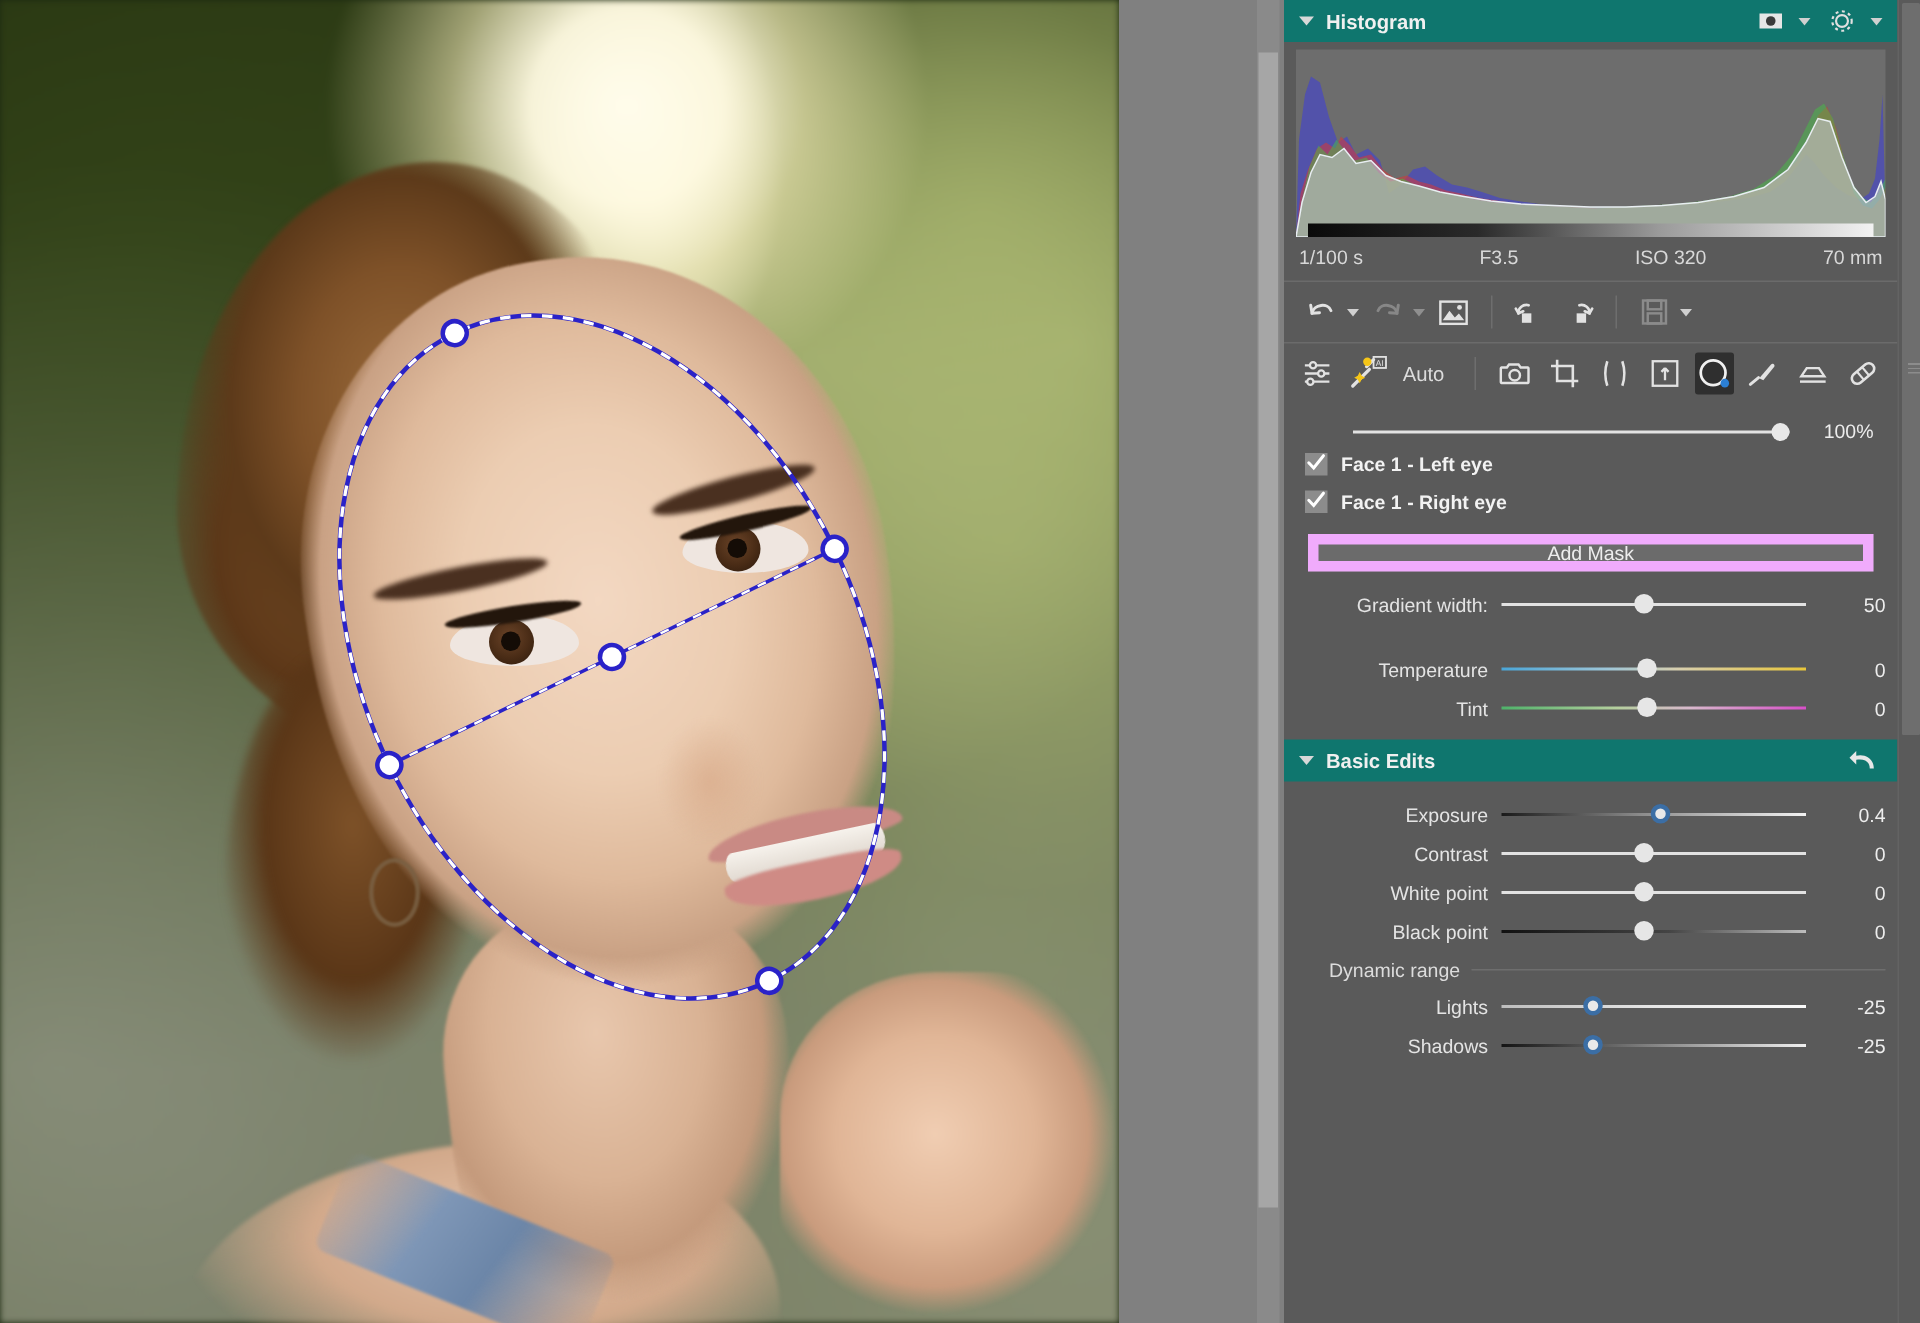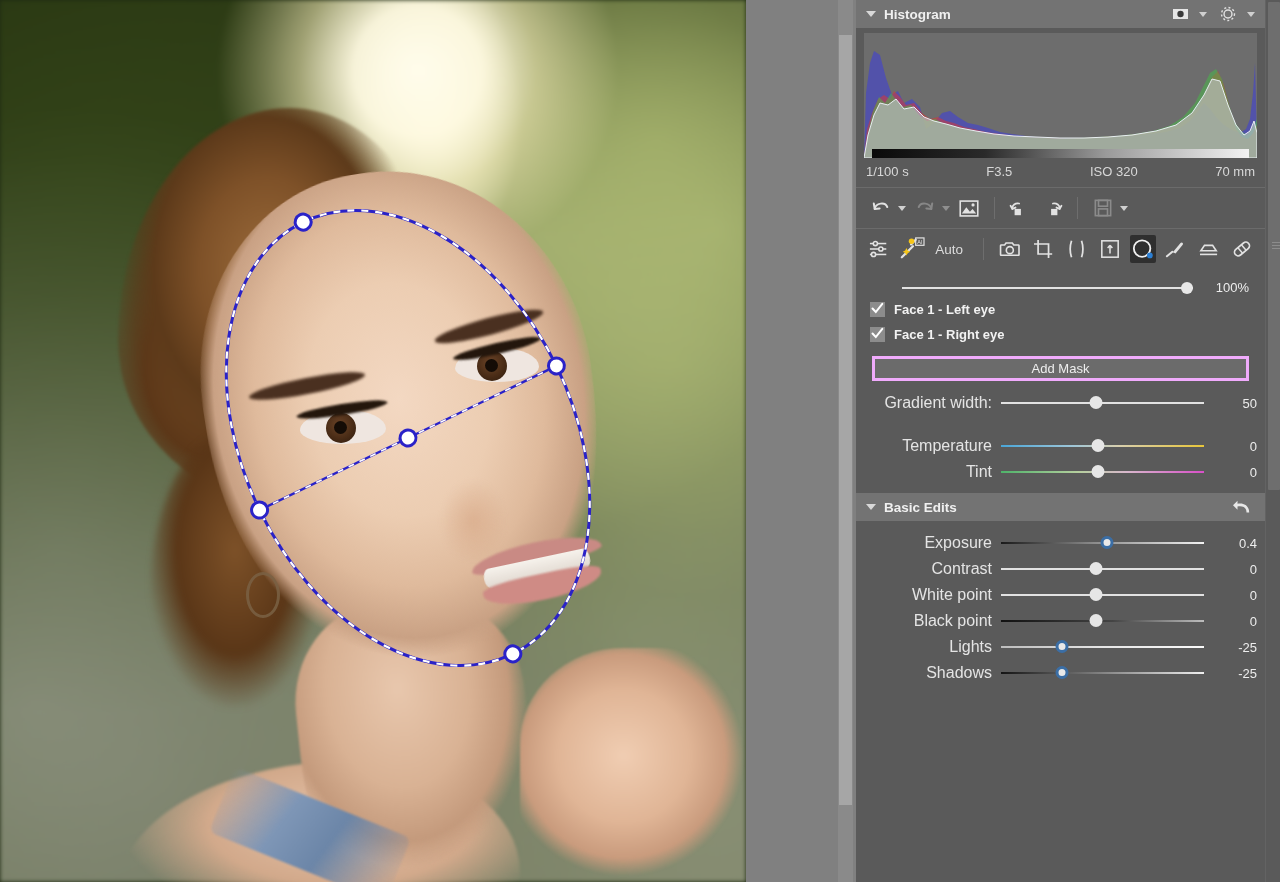--- a/index.html
+++ b/index.html
@@ -127,21 +127,21 @@
   .panel { position:relative; width:424px; height:882px; background:#5a5a5a; color:#e8e8e8;
            font-size:13px; overflow:hidden; }
   .panel-inner { position:absolute; left:0; top:0; width:409px; height:882px; }
   .panel-scroll { position:absolute; right:0; top:0; width:15px; height:882px; background:#5a5a5a;
                   border-left:1px solid #636363; }
   .panel-scroll .thumb { position:absolute; left:2px; top:2px; width:12px; height:488px;
                          background:#6e6e6e; border-radius:1px; }
   .panel-scroll .grip { position:absolute; left:4px; top:240px; width:8px; height:7px;
       background: repeating-linear-gradient(180deg,#8c8c8c 0 1px, transparent 1px 3px); }
 
-  .sec-header { display:flex; align-items:center; height:28px; background:#737373;
+  .sec-header { display:flex; align-items:center; height:28px; background:#0f766e;
                 padding:0 10px; gap:8px; }
   .sec-header .caret { width:0;height:0;border-left:5px solid transparent;border-right:5px solid transparent;
                        border-top:6px solid #d8d8d8; }
   .sec-header .title { font-weight:bold; font-size:13.5px; color:#f0f0f0; }
   .sec-header .spacer { flex:1; }
 
   
   .hist-wrap { position:relative; height:125px; background:#6d6d6d; margin:0 8px; margin-top:5px; }
   .hist-strip { height:9px; margin:0 8px; background:linear-gradient(90deg,#0a0a0a 0%,#2a2a2a 30%,#9a9a9a 62%,#f2f2f2 100%); }
   .meta { display:flex; justify-content:space-between; padding:6px 10px 0 10px; font-size:13px; color:#ececec; }
@@ -169,28 +169,28 @@
   .mask-row { display:flex; align-items:center; gap:9px; height:25px; padding:0 6px; }
   .mask-row.sel { background:#3b6ea5; }
   .cbx { width:15px; height:15px; background:#8c8c8c; position:relative; flex:0 0 15px; }
   .mask-row.sel .cbx { background:#5f8fc0; }
   .cbx svg { position:absolute; left:1px; top:0px; }
   .mask-row .name { font-weight:bold; font-size:13px; color:#f2f2f2; }
   .opacity-row { display:flex; align-items:center; gap:10px; padding:5px 8px 2px 38px; }
   .op-track { position:relative; flex:1; height:2px; background:#e2e2e2; }
   .op-knob { position:absolute; top:-5px; width:12px; height:12px; border-radius:50%; background:#e8e8e8; }
   .op-val { width:46px; text-align:right; font-size:13px; color:#ededed; }
-  .addmask { margin:9px 8px 0 8px; height:25px; background:#6b6b6b; border:3px solid #f0abfc;
+  .addmask { margin:9px 8px 0 8px; height:25px; background:#6b6b6b; border:7px solid #f0abfc;
              display:flex; align-items:center; justify-content:center; font-size:13px;
              color:#ededed; cursor:pointer; }
 
   
   .sliders { padding:9px 8px 8px 8px; }
   .srow { display:flex; align-items:center; height:26px; gap:9px; }
-  .srow .slabel { width:128px; text-align:right; font-size:16px; color:#e4e4e4; flex:0 0 128px; }
+  .srow .slabel { width:128px; text-align:right; font-size:13px; color:#e4e4e4; flex:0 0 128px; }
   .strack { position:relative; flex:1; height:2px; }
   .strack .base { position:absolute; inset:0; background:#e2e2e2; }
   .strack.g-exposure .base { background:linear-gradient(90deg,#1a1a1a 0%,#8a8a8a 45%,#f2f2f2 100%); }
   .strack.g-black .base { background:linear-gradient(90deg,#111 0%,#444 55%,#bdbdbd 100%); }
   .strack.g-shadow .base { background:linear-gradient(90deg,#141414 0%,#8f8f8f 55%,#efefef 100%); }
   .strack.g-light .base { background:linear-gradient(90deg,#bdbdbd 0%,#e6e6e6 50%,#fafafa 100%); }
   .strack.g-temp .base { background:linear-gradient(90deg,#4aa6d8 0%,#9ec6d8 35%,#d8cfae 58%,#e8c63a 100%); }
   .strack.g-tint .base { background:linear-gradient(90deg,#4fb36a 0%,#b5cf9e 38%,#d8b8cc 62%,#d84fc8 100%); }
   .knob { position:absolute; top:-6px; width:13px; height:13px; border-radius:50%;
           background:#e6e6e6; transform:translateX(-50%); cursor:pointer; }
@@ -544,20 +544,24 @@
         </div>
         <div class="srow">
           <span class="slabel">Black point</span>
           <span class="strack g-black">
             <span class="base"></span>
             <span class="knob" style="left:47%"></span>
           </span>
           <span class="sval">0</span>
         </div>
 
+        <div class="subdiv">
+          <span class="t">Dynamic range</span>
+          <span class="ln"></span>
+        </div>
 
         <div class="srow">
           <span class="slabel">Lights</span>
           <span class="strack g-light">
             <span class="base"></span>
             <span class="knob mod" style="left:30%"></span>
           </span>
           <span class="sval">-25</span>
         </div>
         <div class="srow">

